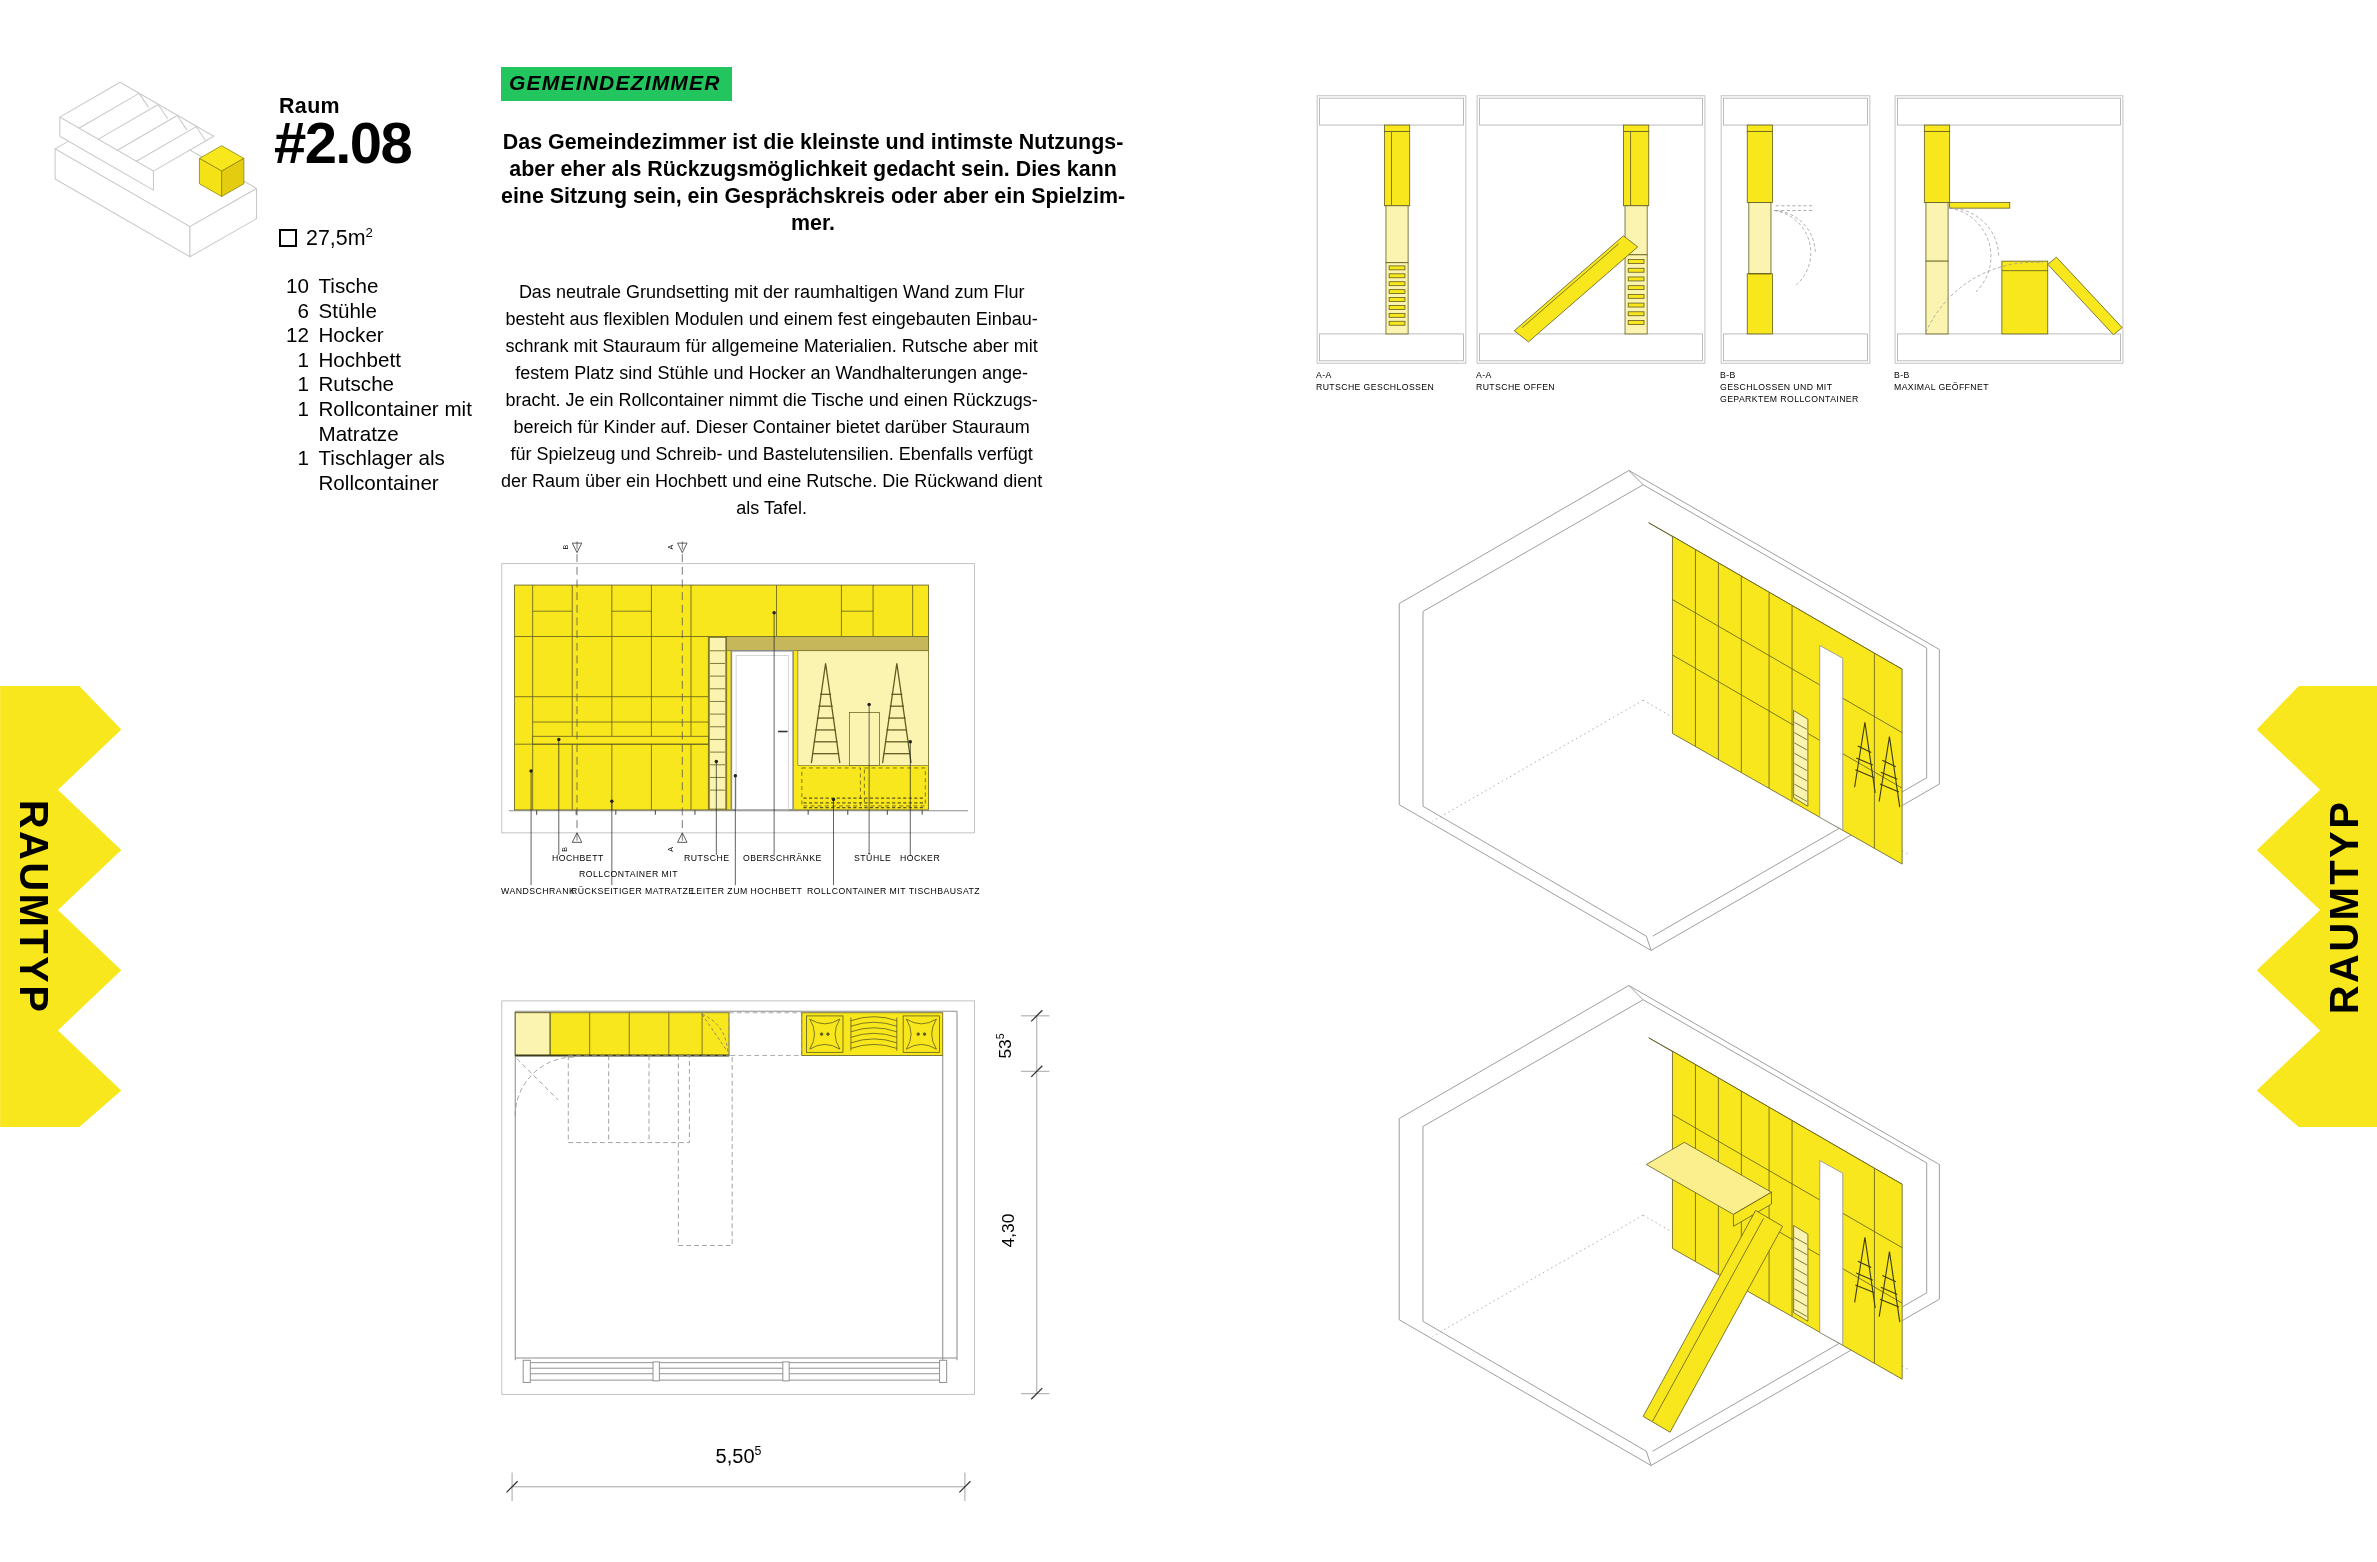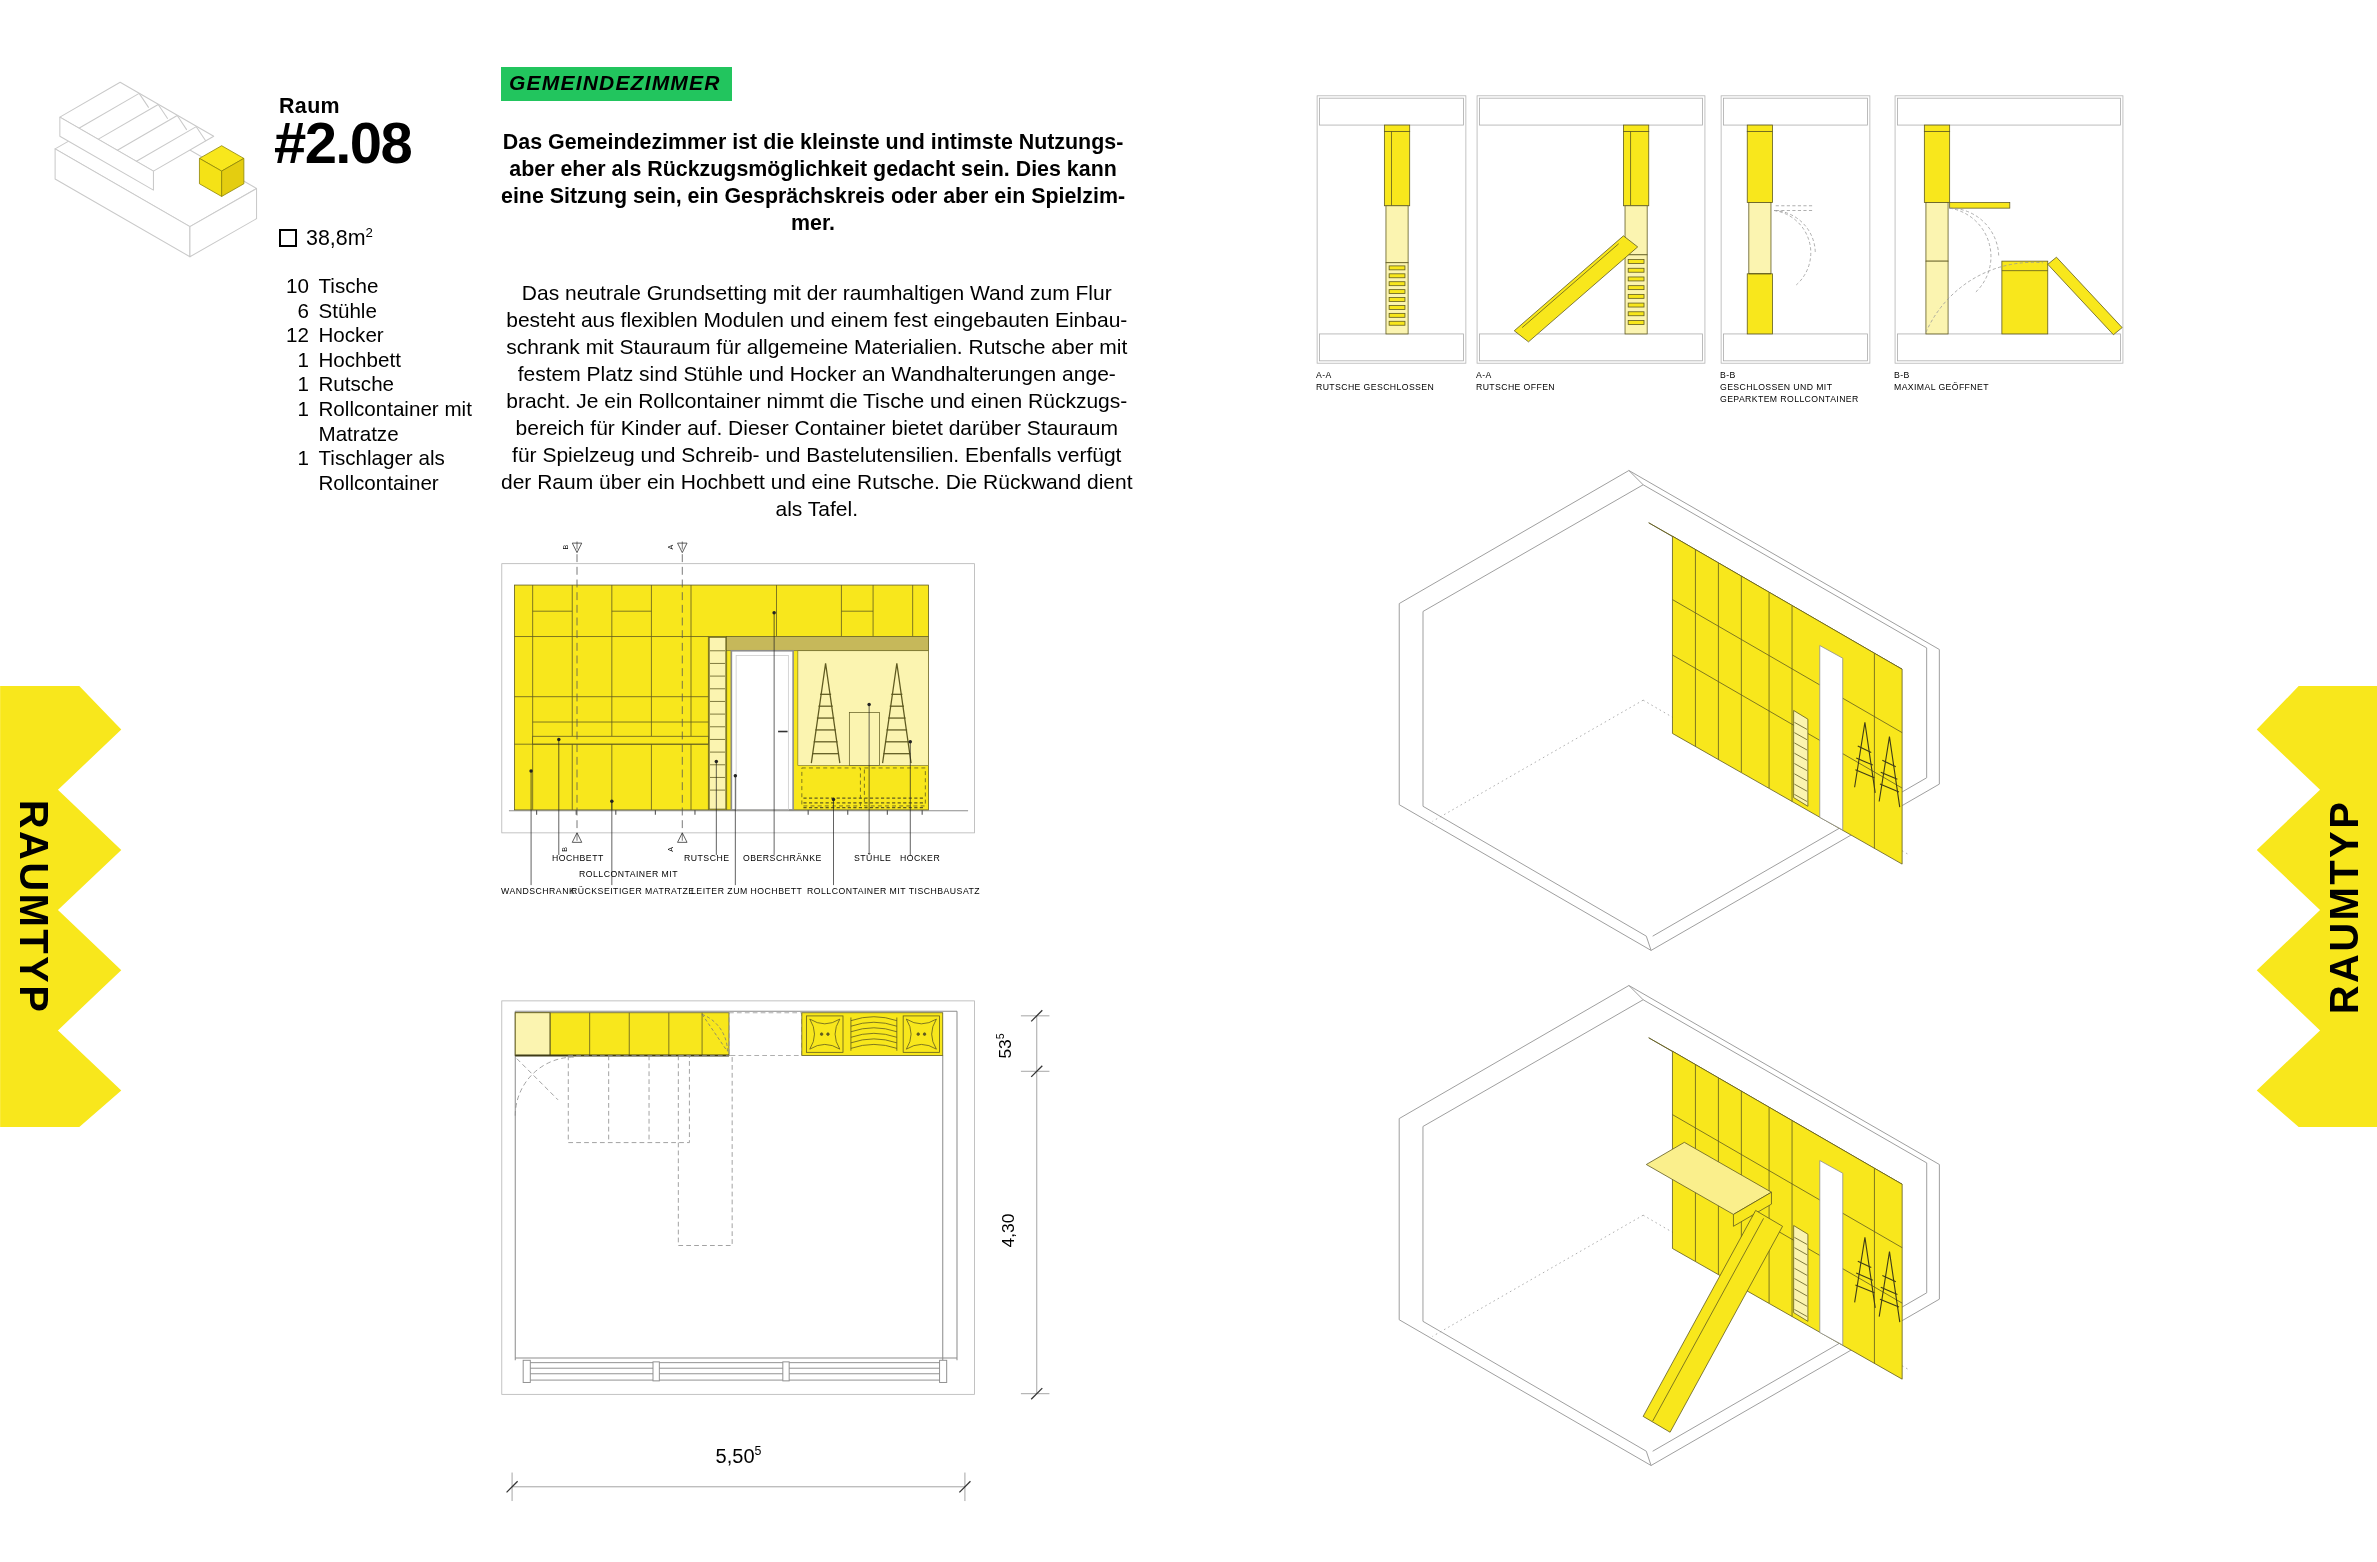--- a/index.html
+++ b/index.html
@@ -14,21 +14,21 @@
   .area-row{left:279px;top:225px;font-size:21.4px;display:flex;align-items:center;gap:9.5px;}
   .area-icon{display:inline-block;width:13.5px;height:13.5px;border:2px solid #000;}
   .inventory{left:276px;top:274px;font-size:20.6px;line-height:24.6px;}
   .inv-row{display:flex;}
   .inv-qty{width:33px;text-align:right;flex:0 0 33px;}
   .inv-name{margin-left:9.5px;width:184px;}
   
   .article-title{left:501px;top:67px;font-size:21px;font-weight:bold;letter-spacing:1.2px;
     background:#22c55e;padding:4px 11px 5.5px 8px;font-style:italic;}
   .intro{left:501px;top:129px;font-size:21.4px;font-weight:bold;line-height:27px;white-space:nowrap;}
-  .bodytext{left:501px;top:279px;font-size:21px;line-height:27px;white-space:nowrap;}
+  .bodytext{left:501px;top:279px;font-size:18px;line-height:27px;white-space:nowrap;}
   .intro span,.bodytext span{display:block;text-align:center;}
   
   .dlabel{position:absolute;font-size:8.7px;letter-spacing:0.5px;white-space:nowrap;}
   .caption{position:absolute;font-size:8.7px;letter-spacing:0.4px;line-height:12px;}
   .caption span{display:block;}
   
   .dim-v{position:absolute;font-size:17.4px;transform:rotate(-90deg);transform-origin:center center;white-space:nowrap;}
   .dim-h{position:absolute;font-size:20px;text-align:center;width:475px;}
   sup{font-size:62%;}
   
@@ -81,21 +81,21 @@
       <polygon points="196,148 224,164 224,196 196,180" fill="#F4E216"></polygon>
       <polygon points="224,164 252,148 252,180 224,196" fill="#E4CD10"></polygon>
     </g>
   </svg>
 </div>
 
 <div class="abs raum-label">Raum</div>
 <div class="abs room-number">#2.08</div>
 <div class="abs area-row">
   <span class="area-icon"></span>
-  <span><span>38,8m</span><sup>2</sup></span>
+  <span><span>27,5m</span><sup>2</sup></span>
 </div>
 
 <div class="abs inventory">
   <div class="inv-row">
       <span class="inv-qty">10</span>
       <span class="inv-name">Tische</span>
     </div>
   <div class="inv-row">
       <span class="inv-qty">6</span>
       <span class="inv-name">Stühle</span>

